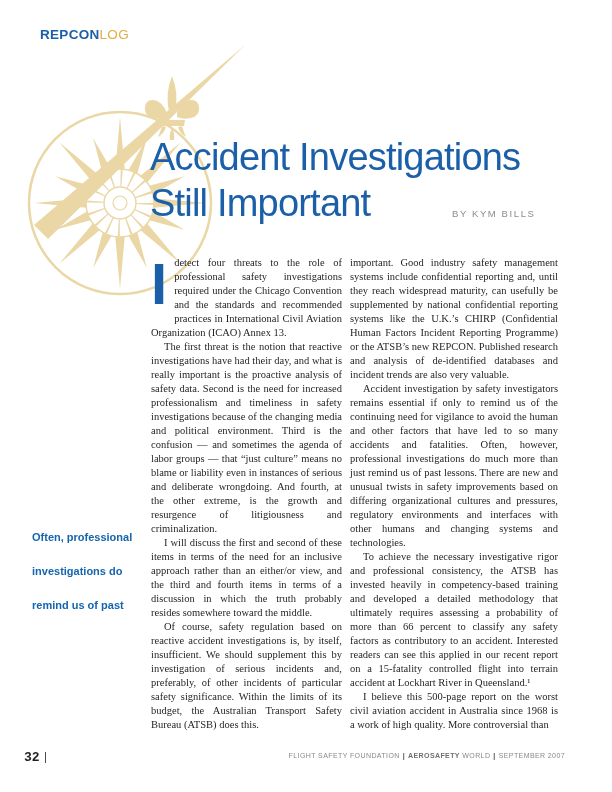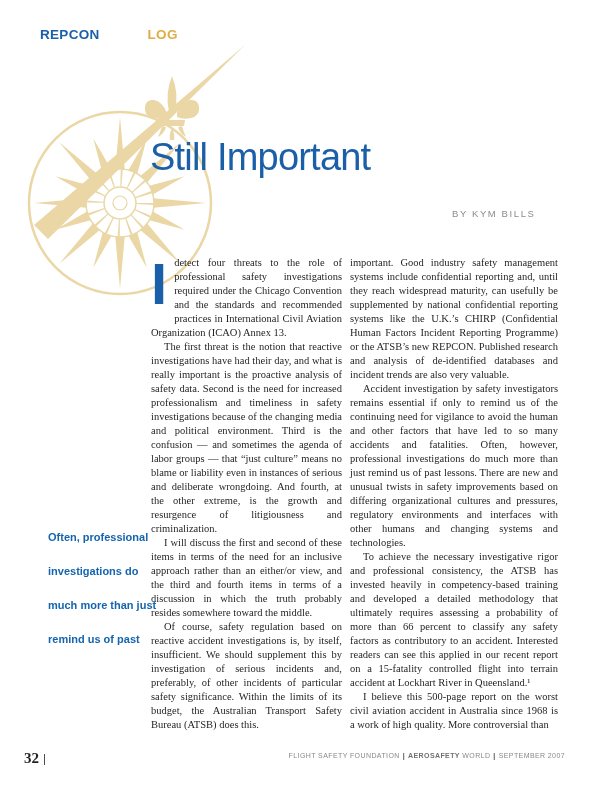--- a/index.html
+++ b/index.html
@@ -8,38 +8,38 @@
     background:#ffffff;overflow:hidden;
     font-family:"Liberation Serif",serif;
   }
   
   .kicker{
     position:absolute;left:40px;top:27px;
     font-family:"Liberation Sans",sans-serif;font-weight:bold;
     font-size:13.5px;letter-spacing:.3px;
   }
   .kicker .k-bold{color:var(--accent-blue,#1b5fa8);}
-  .kicker .k-gold{color:var(--gold-dark,#dfad45);font-weight:bold;margin-left:48px;}
+  .kicker .k-gold{color:var(--gold-dark,#dfad45);font-weight:normal;}
   
   .compass{position:absolute;left:22px;top:40px;z-index:0;}
   
   .title-block{position:absolute;left:150px;top:134px;z-index:2;}
   .title-line{
     font-family:"Liberation Sans",sans-serif;font-weight:300;
     font-size:38px;line-height:46px;letter-spacing:-.8px;
     color:var(--accent-blue,#1b5fa8);white-space:nowrap;
   }
   .byline{
     position:absolute;left:452px;top:208px;z-index:2;
     font-family:"Liberation Sans",sans-serif;font-size:9.5px;
     letter-spacing:1.6px;color:var(--muted-gray,#8a8c8e);white-space:nowrap;
   }
   
   .pull-quote{
-    position:absolute;left:48px;top:520px;width:114px;z-index:2;
+    position:absolute;left:32px;top:520px;width:114px;z-index:2;
     font-family:"Liberation Sans",sans-serif;font-weight:bold;
     font-size:11px;color:var(--quote-blue,#1565ae);
   }
   .pull-quote div{line-height:34px;white-space:nowrap;}
   
   .col{
     position:absolute;top:256px;z-index:1;
     font-size:10.5px;line-height:14px;color:var(--body-text,#1f1f1f);
     text-align:justify;
   }
@@ -50,22 +50,22 @@
   .dropcap{
     float:left;
     font-family:"Liberation Sans",sans-serif;font-weight:bold;
     font-size:58px;line-height:50px;height:55px;
     color:var(--accent-blue,#1b5fa8);
     margin:3px 7px 0 0;
   }
   
   .folio{
     position:absolute;left:24px;top:750px;z-index:2;
-    font-family:Liberation Serif, serif;font-weight:bold;
-    font-size:15px;color:#231f20;
+    font-family:Liberation Mono, monospace;font-weight:bold;
+    font-size:13px;color:#231f20;
   }
   .folio .rule{
     display:inline-block;width:1px;height:11px;background:#4d4d4d;
     margin-left:5px;vertical-align:-2px;
   }
   .footer-right{
     position:absolute;right:47px;top:752px;z-index:2;
     font-family:"Liberation Sans",sans-serif;font-size:7px;
     letter-spacing:.4px;color:var(--footer-gray,#87898c);white-space:nowrap;
   }
@@ -116,28 +116,28 @@
       <path d="M-5,3 Q-9,-8 -18,-10 Q-26,-11 -27,-3 Q-28,6 -19,8 Q-11,10 -5,7 Z"></path>
       <path d="M5,3 Q9,-8 18,-10 Q26,-11 27,-3 Q28,6 19,8 Q11,10 5,7 Z"></path>
       <path d="M-13,10 L13,10 L12,16 L-12,16 Z"></path>
       <path d="M0,18 Q3,24 2,30 L-2,30 Q-3,24 0,18 Z"></path>
       <path d="M-6,17 Q-8,24 -14,27 Q-11,20 -10,16 Z"></path>
       <path d="M6,17 Q8,24 14,27 Q11,20 10,16 Z"></path>
     </g>
   </svg>
 
   <div class="title-block">
+    <div class="title-line">Accident Investigations</div>
     <div class="title-line">Still Important</div>
   </div>
   <div class="byline">BY KYM BILLS</div>
 
   <aside class="pull-quote">
     <div>Often, professional</div>
     <div>investigations do</div>
-    <div>much more than just</div>
     <div>remind us of past</div>
   </aside>
 
   <div class="col col-left">
     <p><span class="dropcap">I</span><span>detect four threats to the role of professional safety investigations required under the Chicago Convention and the standards and recommended practices in International Civil Aviation Organization (ICAO) Annex 13.</span></p>
     <p class="indent">The first threat is the notion that reactive investigations have had their day, and what is really important is the proactive analysis of safety data. Second is the need for increased professionalism and timeliness in safety investigations because of the changing media and political environment. Third is the confusion — and sometimes the agenda of labor groups — that “just culture” means no blame or liability even in instances of serious and deliberate wrongdoing. And fourth, at the other extreme, is the growth and resurgence of litigiousness and criminalization.</p>
     <p class="indent">I will discuss the first and second of these items in terms of the need for an inclusive approach rather than an either/or view, and the third and fourth items in terms of a discussion in which the truth probably resides somewhere toward the middle.</p>
     <p class="indent">Of course, safety regulation based on reactive accident investigations is, by itself, insufficient. We should supplement this by investigation of serious incidents and, preferably, of other incidents of particular safety significance. Within the limits of its budget, the Australian Transport Safety Bureau (ATSB) does this.</p>
   </div>
 

